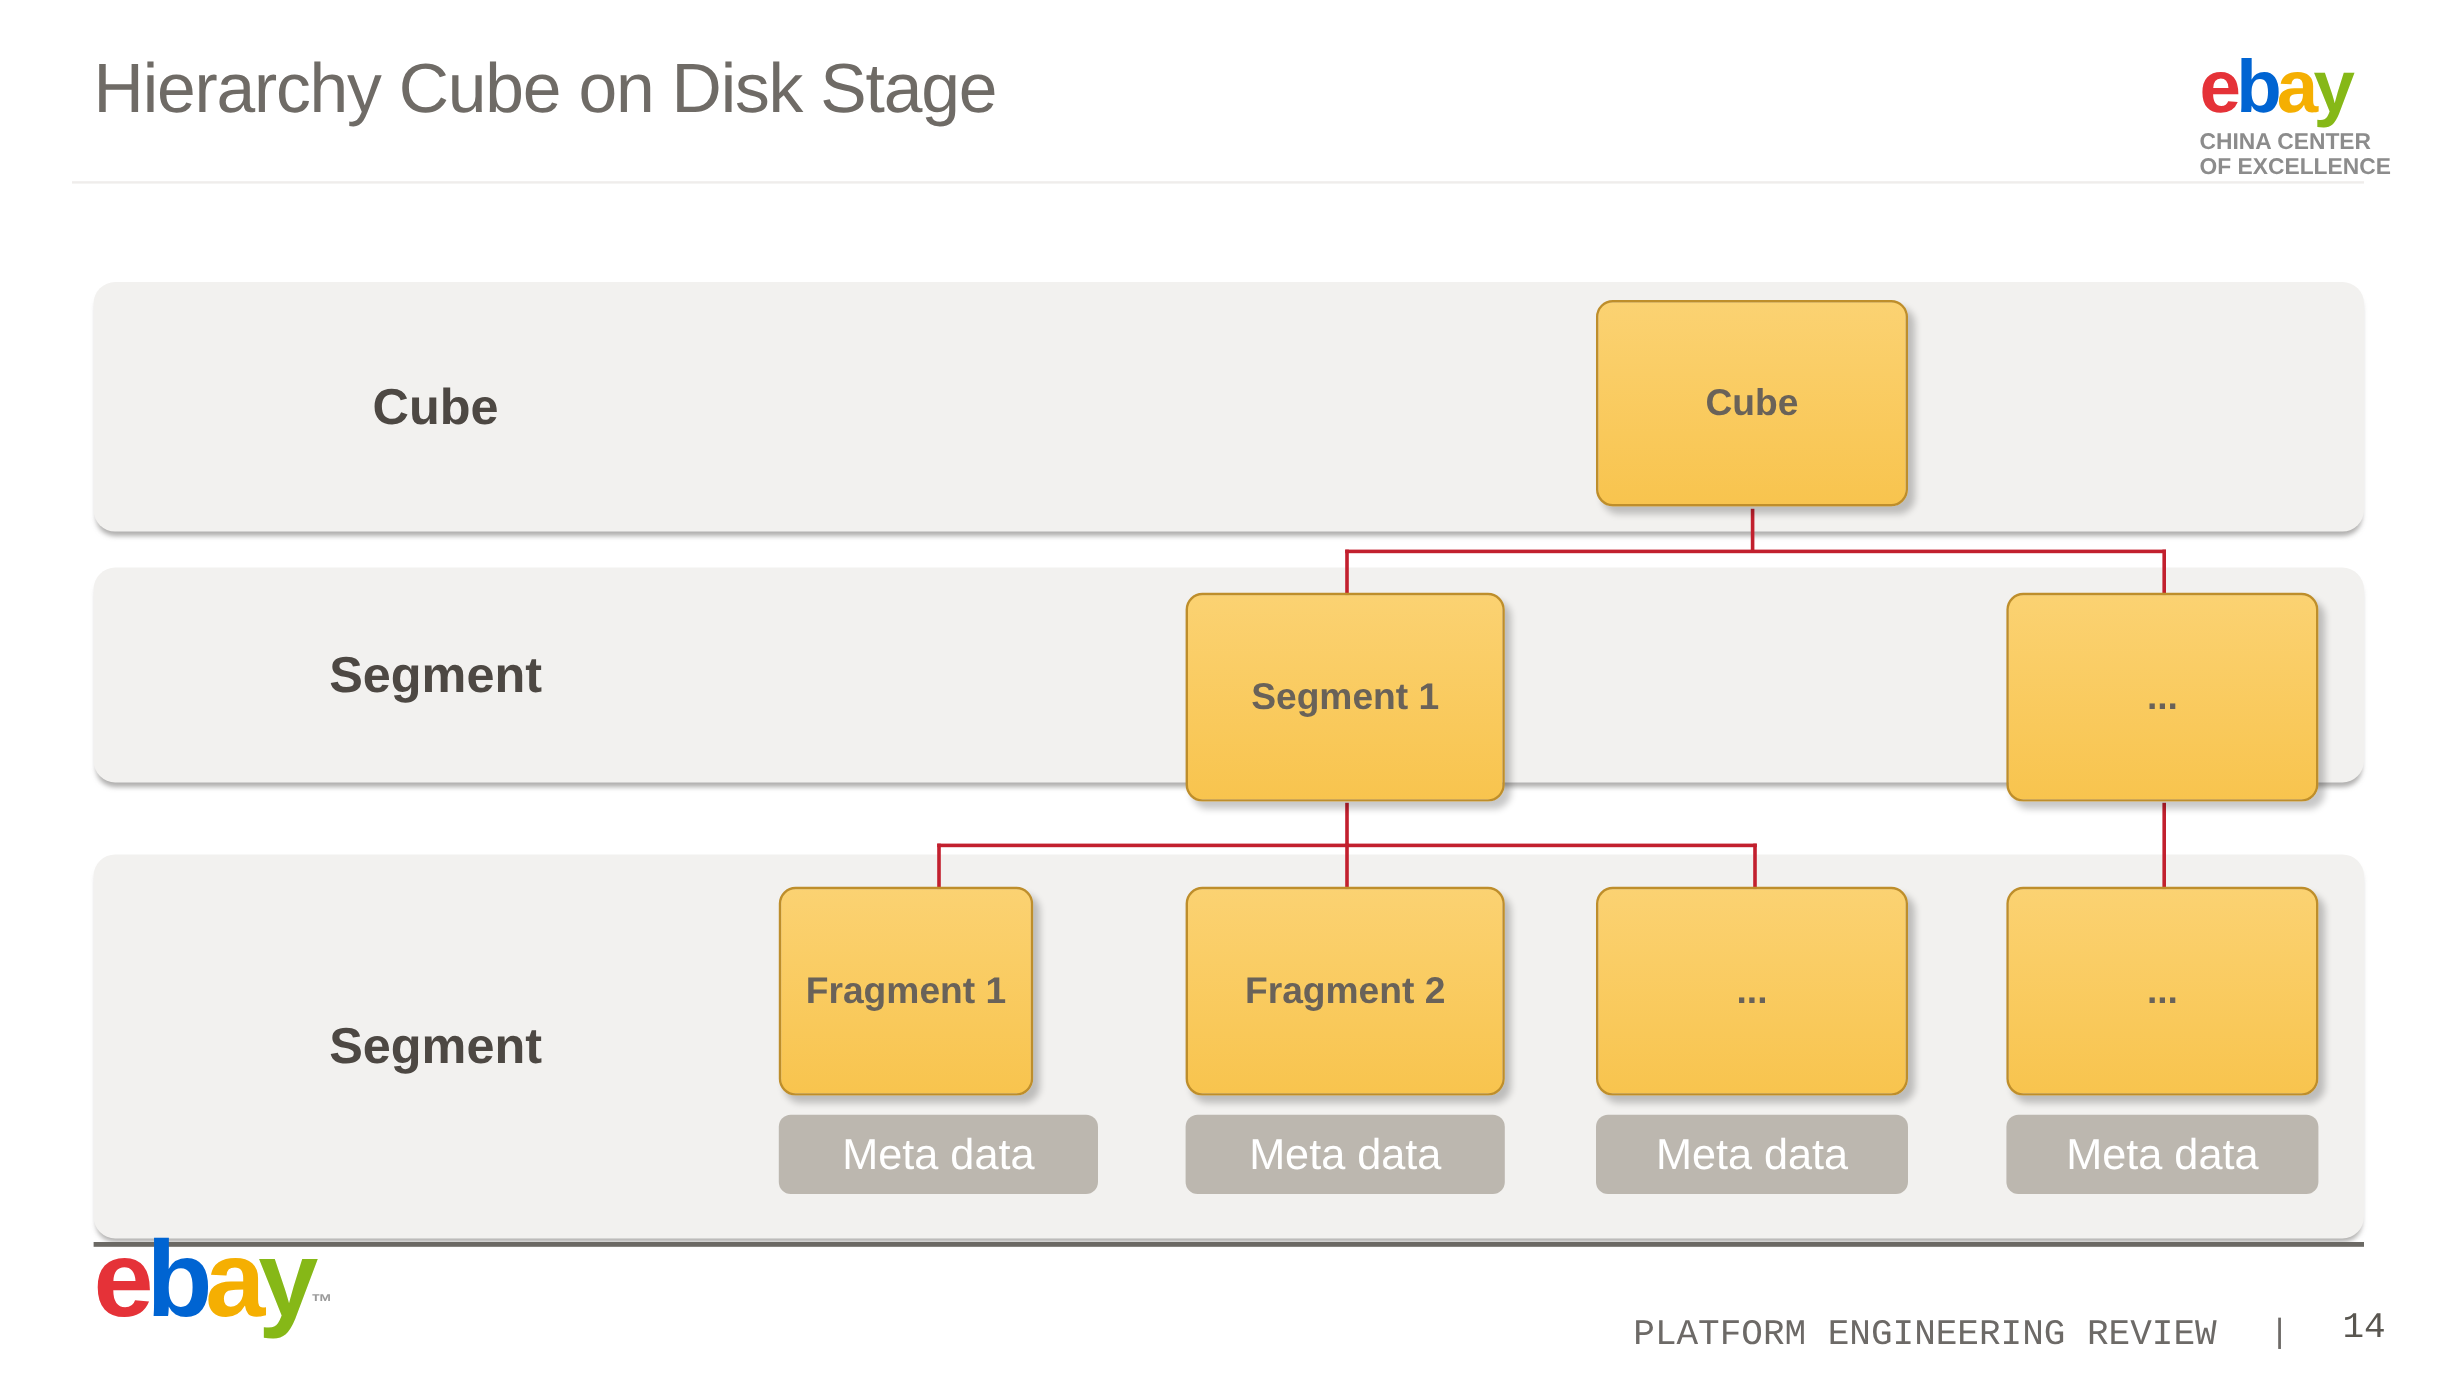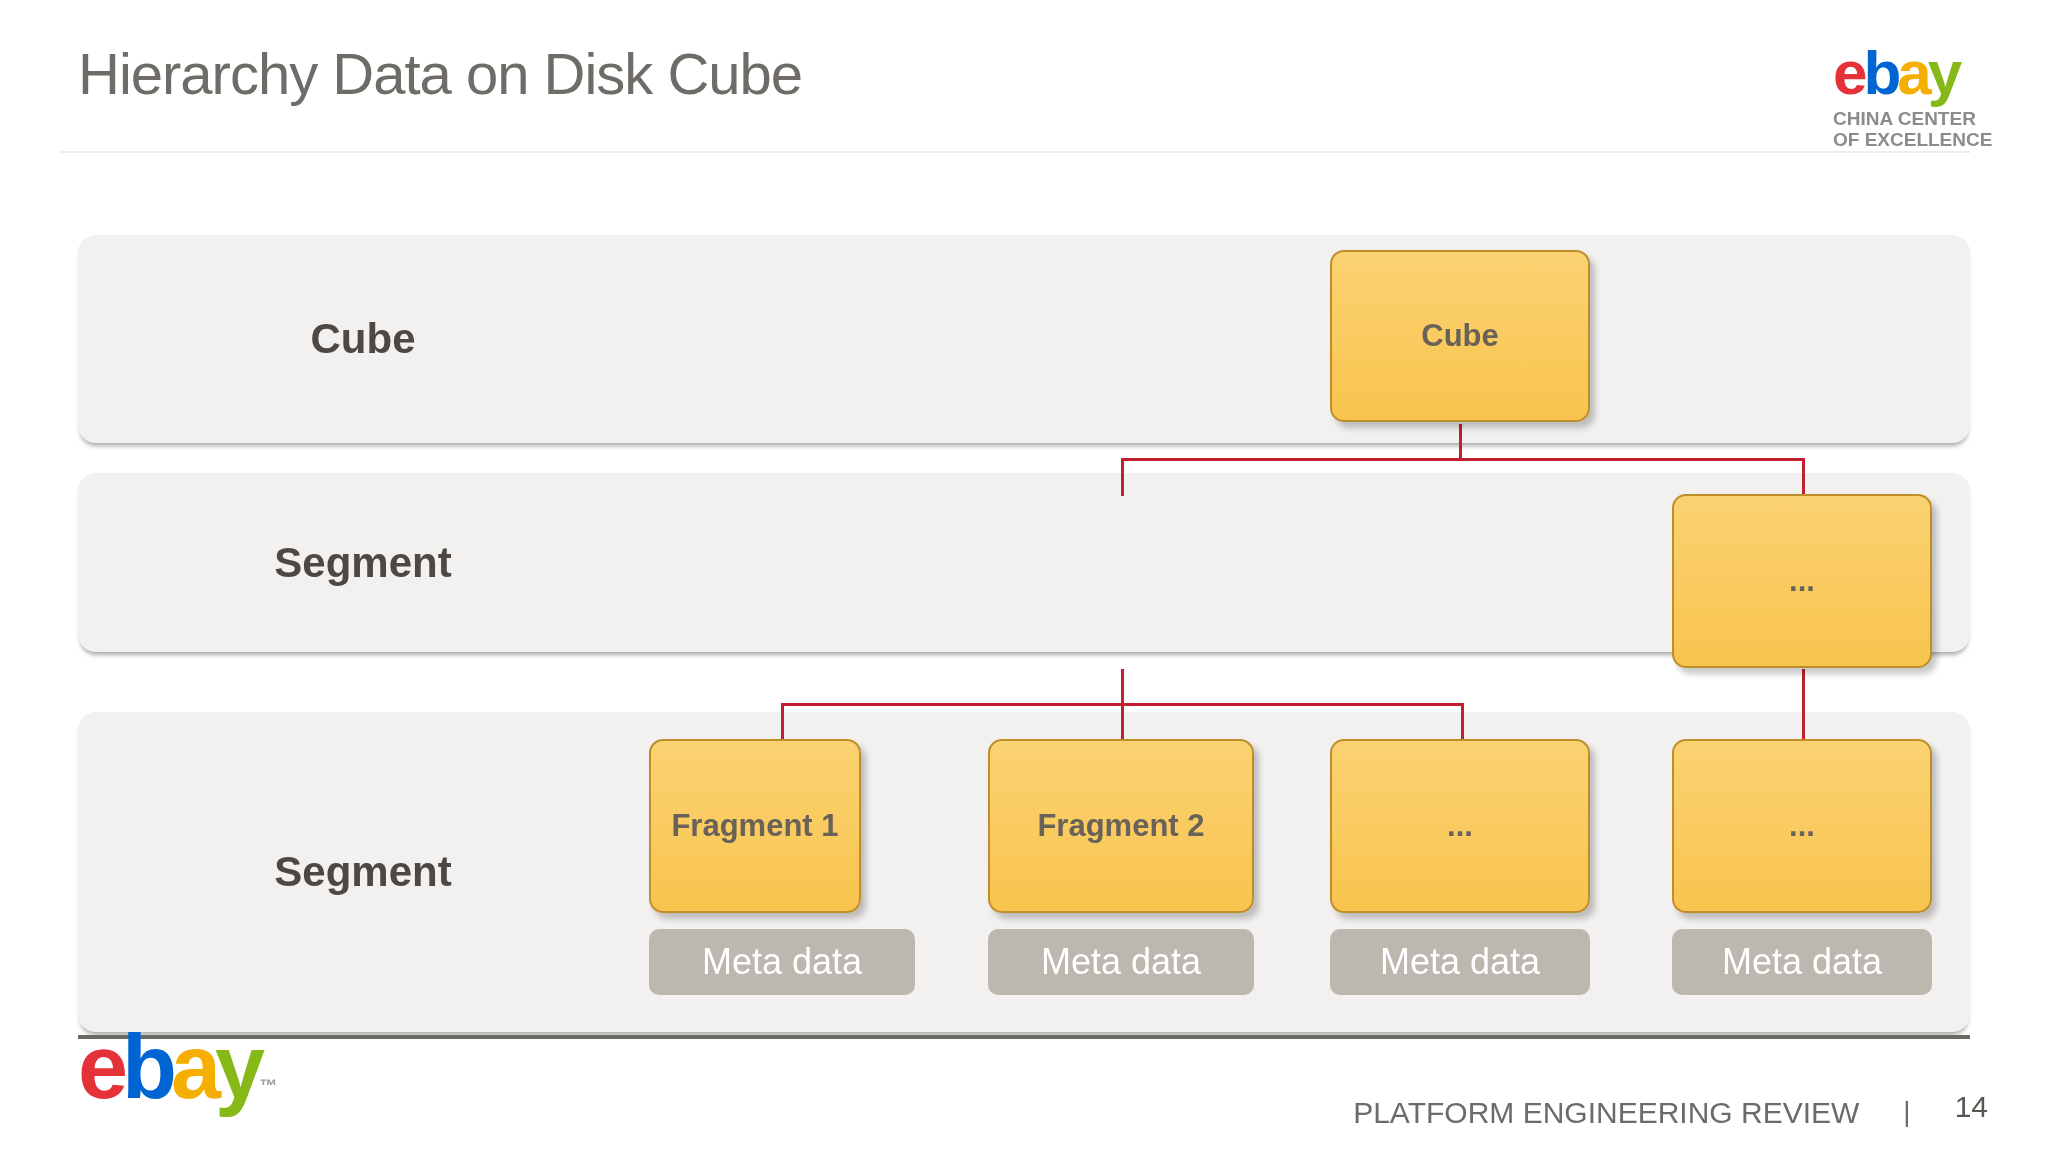--- a/index.html
+++ b/index.html
@@ -88,31 +88,31 @@
   }
   .ebay-bottom{position:absolute; left:78px; top:1022px;text-align:center;}
   .ebay-bottom .ebay-word{font-size:90px; letter-spacing:-6px;}
   .ebay-bottom sup{
     font-size:18px; color:#9B9B9B; font-weight:bold;
     vertical-align:super; letter-spacing:0;
   }
   .footer-text{
     position:absolute; right:60px; top:1096px;
     display:flex; align-items:flex-start; gap:44px;
-    font-size:30px; color:#6D6A67;
+    font-size:30px; color:#6D6A67;font-family:Liberation Mono, monospace;
   }
   .footer-text .sep{font-size:28px; color:#6D6A67;}
   .footer-text .pageno{font-size:30px; color:#595650; position:relative; top:-6px;}
 </style>
 </head>
 <body>
 
 <div class="slide">
 
-  <div class="title">Hierarchy Data on Disk Cube</div>
+  <div class="title">Hierarchy Cube on Disk Stage</div>
   <div class="title-rule"></div>
 
   <div class="logo-coe">
     <div class="ebay-word"><span class="l-e">e</span><span class="l-b">b</span><span class="l-a">a</span><span class="l-y">y</span></div>
     <div class="coe-text">
       <div>CHINA CENTER</div>
       <div>OF EXCELLENCE</div>
     </div>
   </div>
 
@@ -132,20 +132,23 @@
   <div class="conn c-v3"></div>
   <div class="conn c-v4"></div>
   <div class="conn c-h2"></div>
   <div class="conn c-v5"></div>
   <div class="conn c-v6"></div>
   <div class="conn c-v7"></div>
   <div class="conn c-v8"></div>
 
   <div class="node n-cube">
     <span>Cube</span>
+  </div>
+  <div class="node n-seg1">
+    <span>Segment 1</span>
   </div>
   <div class="node n-segmore">
     <span>...</span>
   </div>
   <div class="node n-f1">
     <span>Fragment 1</span>
   </div>
   <div class="node n-f2">
     <span>Fragment 2</span>
   </div>

